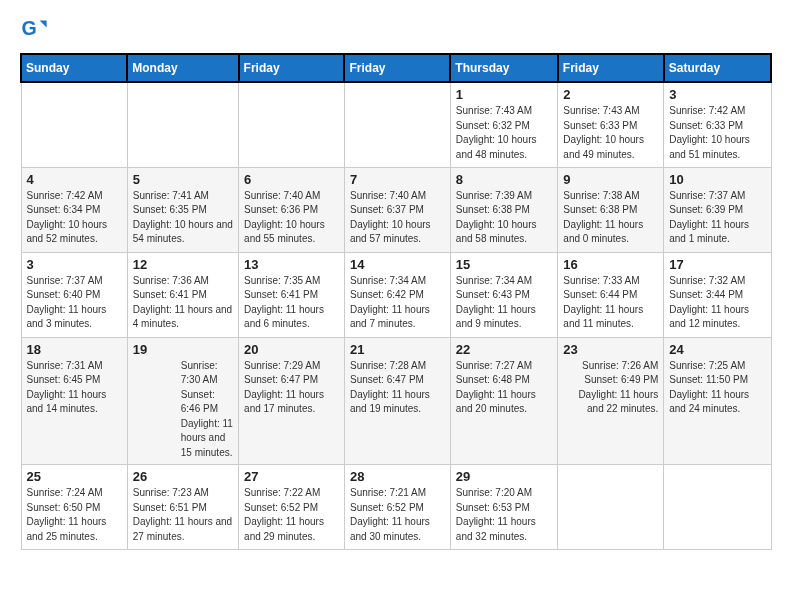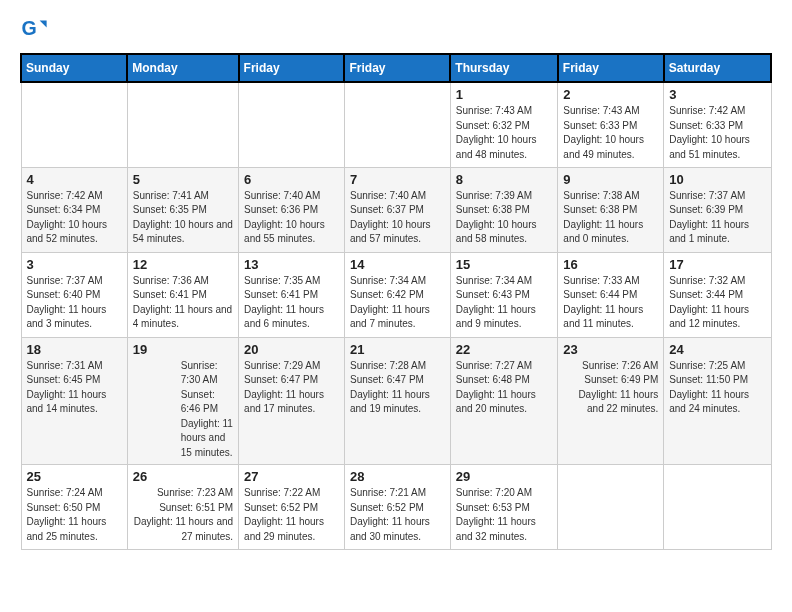--- a/index.html
+++ b/index.html
@@ -279,21 +279,21 @@
       </tr>
       <tr>
         <td>
           <span class="day-number">25</span>
           <div class="day-info" style="white-space: pre-line;">Sunrise: 7:24 AM
 Sunset: 6:50 PM
 Daylight: 11 hours and 25 minutes.</div>
         </td>
         <td>
           <span class="day-number">26</span>
-          <div class="day-info" style="white-space: pre-line; text-align: right;">Sunrise: 7:23 AM
+          <div class="day-info" style="white-space: pre-line;">Sunrise: 7:23 AM
 Sunset: 6:51 PM
 Daylight: 11 hours and 27 minutes.</div>
         </td>
         <td>
           <span class="day-number">27</span>
           <div class="day-info" style="white-space: pre-line;">Sunrise: 7:22 AM
 Sunset: 6:52 PM
 Daylight: 11 hours and 29 minutes.</div>
         </td>
         <td>

